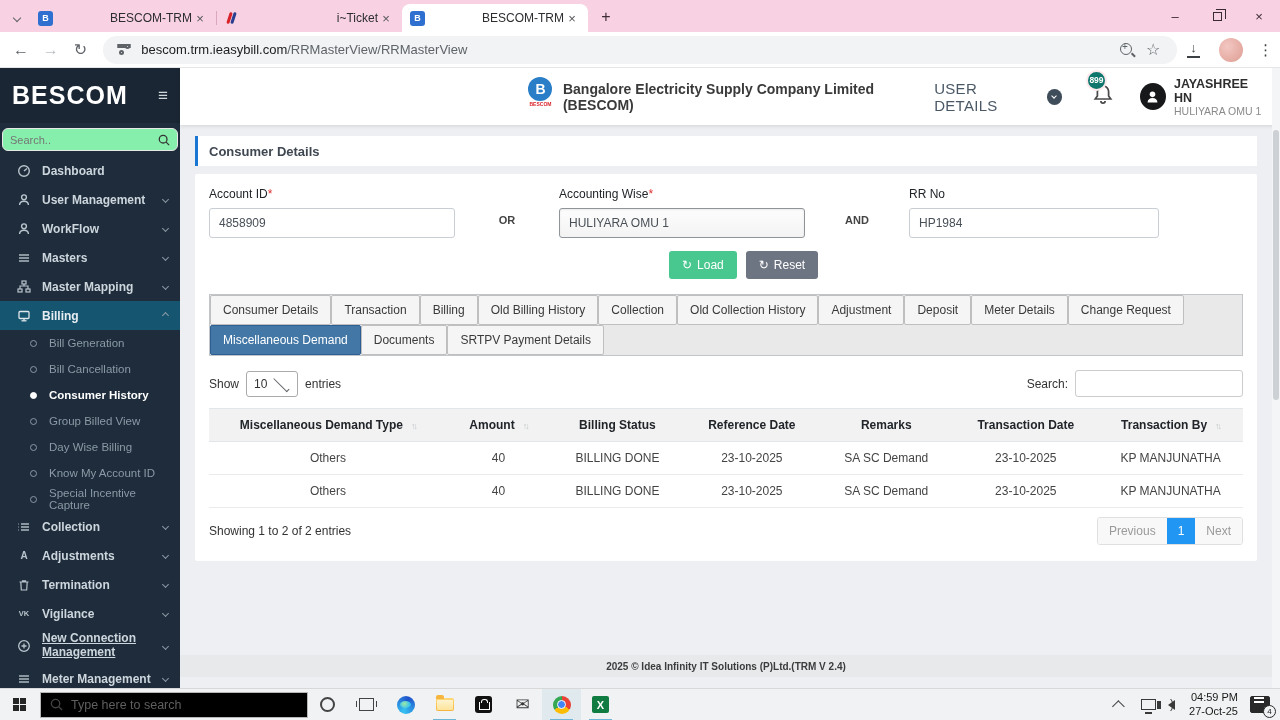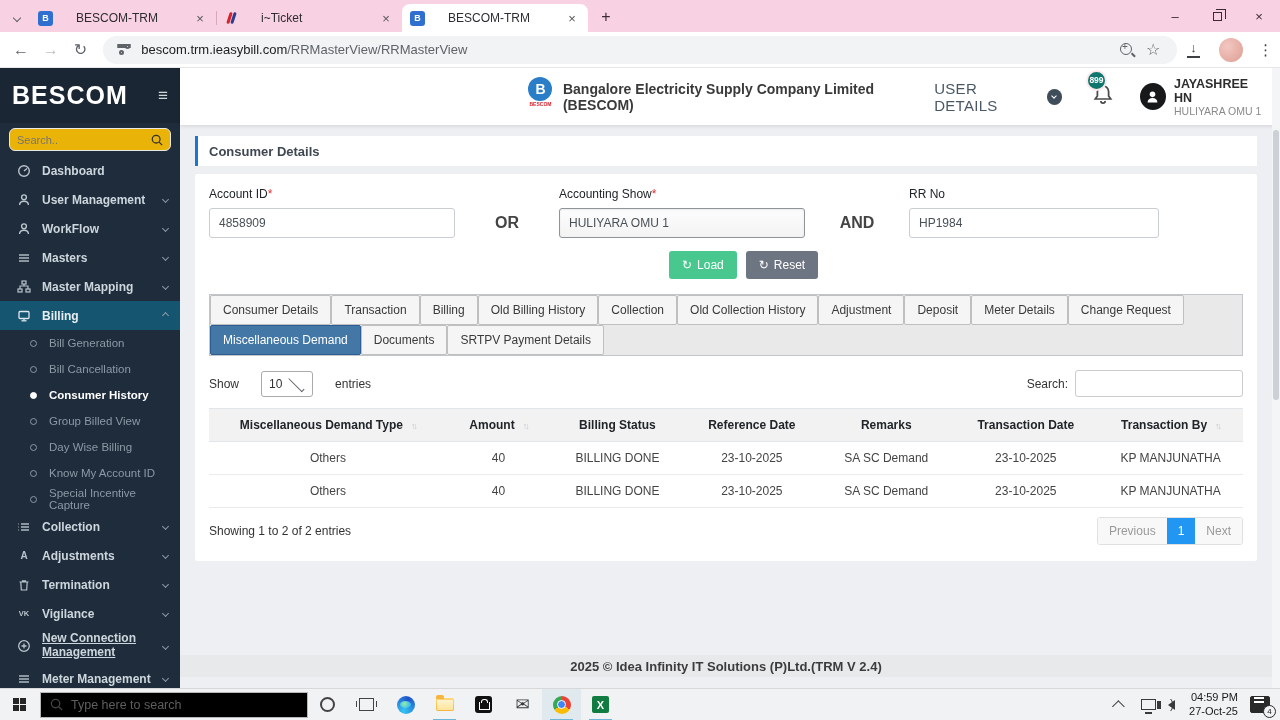--- a/index.html
+++ b/index.html
@@ -5,21 +5,21 @@
   * { margin:0; padding:0; box-sizing:border-box; }
   html,body { width:1280px; height:720px; overflow:hidden; font-family:"Liberation Sans", sans-serif; background:#edeff2; }
 
   
   .tabstrip { position:absolute; left:0; top:0; width:1280px; height:32px; background:#f8d2e2; display:flex; align-items:flex-end; }
   .tab-search { width:26px; height:28px; display:flex; align-items:center; justify-content:center; margin-left:4px; }
   .btab { width:186px; height:28px; display:flex; align-items:center; padding:0 8px; border-radius:8px 8px 0 0; position:relative; }
   .btab.inactive { color:#45323c; }
   .btab.active { background:#ffffff; color:#202124; }
   .btab .sep { position:absolute; right:-1px; top:7px; width:1px; height:14px; background:#d9a8bf; }
-  .btab-title { font-size:12px; flex:1; white-space:nowrap; overflow:hidden; margin-left:23px; color:#2c2c31; }
+  .btab-title { font-size:12px; flex:1; white-space:nowrap; overflow:hidden; margin-left:2px; color:#2c2c31;text-align:right; }
   .tab-close { width:16px; height:16px; border-radius:50%; display:flex; align-items:center; justify-content:center; font-size:13px; color:#54565a; }
   .fav-bescom { width:15px; height:15px; border-radius:3px; background:#2f6fd0; color:#fff; font-size:9px; font-weight:bold; display:flex; align-items:center; justify-content:center; flex:none; }
   .fav-iticket { width:14px; height:14px; position:relative; flex:none; }
   .fav-iticket i { position:absolute; width:3px; height:12px; background:#d8232a; transform:rotate(18deg); left:4px; top:1px; border-radius:2px; }
   .fav-iticket i:last-child { background:#2b3f90; left:8px; }
   .newtab-btn { width:24px; height:24px; margin:0 0 3px 6px; display:flex; align-items:center; justify-content:center; font-size:16px; color:#3d2c35; }
   .win-controls { margin-left:auto; display:flex; height:32px; }
   .win-btn { width:42px; height:32px; display:flex; align-items:center; justify-content:center; color:#3a2a33; font-size:13px; }
   .restore-glyph { width:9px; height:9px; border:1px solid #3a2a33; position:relative; background:#f8d2e2; }
   .restore-glyph::before { content:""; position:absolute; left:2px; top:-4px; width:9px; height:9px; border:1px solid #3a2a33; border-left:none; border-bottom:none; }
@@ -48,21 +48,21 @@
   .chrome-avatar { width:24px; height:24px; border-radius:50%; background:radial-gradient(circle at 35% 35%, #f3c7c2, #dd9d92); margin:0 8px; }
 
   
   .app { position:absolute; left:0; top:68px; width:1280px; height:620px; background:#edeff2; overflow:hidden; }
 
   
   .sidebar { position:absolute; left:0; top:0; width:180px; height:620px; background:#1e2c3b; overflow:hidden; }
   .brand-row { height:55px; display:flex; align-items:center; padding:0 12px; background:#1a2633; }
   .brand { color:#fff; font-size:25px; font-weight:bold; letter-spacing:1px; flex:1; }
   .hamburger { color:#cfd6dc; font-size:17px; }
-  .side-search { margin:5px 9px; height:23px; background:#eab308; border-radius:6px; display:flex; align-items:center; padding:0 7px; border:1px solid #e7e7e7; }
+  .side-search { margin:5px 2px; height:23px; background:#86efac; border-radius:6px; display:flex; align-items:center; padding:0 7px; border:1px solid #e7e7e7; }
   .side-search input { border:none; outline:none; flex:1; font-size:11px; color:#555; width:130px; background:transparent; font-family:inherit; }
   .svg-ico { flex:none; }
   .nav { display:flex; flex-direction:column; }
   .nav-item { height:29px; display:flex; align-items:center; padding:0 12px 0 17px; color:#cdd6dd; font-size:12px; font-weight:bold; }
   .nav-item .lbl { flex:1; margin-left:11px; }
   .nav-item .chev { border-color:#8b99a5; width:5px; height:5px; }
   .nav-item.hl { background:#155570; color:#e8eef2; }
   .nav-item.two-line { height:36px;text-decoration:underline; }
   .nav-item.two-line .lbl { line-height:1.15; }
   .sub-item { height:26px; display:flex; align-items:center; padding-left:30px; color:#8b9aa6; font-size:11.5px; }
@@ -93,47 +93,47 @@
   .heading-bar { margin:11px 15px 0; background:#fff; height:30px; display:flex; align-items:center; border-left:3px solid #1976d2; }
   .heading-bar span { font-size:13px; font-weight:bold; color:#3f4751; margin-left:11px; }
   .card { margin:8px 15px 0; background:#fff; border-radius:2px; padding:13px 14px 16px; min-height:374px; }
 
   .form-row { display:flex; }
   .fcol { width:246px; } .fcol.last { width:250px; }
   .flabel { font-size:12px; color:#212529; margin-bottom:7px; }
   .req { color:#e03131; }
   .finput { width:100%; height:30px; border:1px solid #c9ced4; border-radius:3px; font-size:12px; color:#495057; padding:0 9px; font-family:inherit; outline:none; background:#fff; }
   .finput.select-like { border:1px solid #8f9499; box-shadow:inset 0 1px 2px rgba(0,0,0,.08); background:linear-gradient(#fdfdfd,#f3f3f3); }
-  .conj { width:104px; text-align:center; padding-top:27px; font-size:16px; color:#444; font-weight:bold; }
+  .conj { width:104px; text-align:center; padding-top:27px; font-size:11px; color:#444; font-weight:bold; }
   .btn-row { display:flex; gap:9px; margin:13px 0 0 460px; }
   .btn { border:none; border-radius:3px; color:#fff; font-size:12px; padding:7px 13px; display:flex; align-items:center; gap:5px; font-family:inherit; }
   .btn-load { background:#48c78e; }
   .btn-reset { background:#6e7582; }
   .btn .ic { font-size:12px; }
 
   .tabs-wrap { margin-top:15px; border:1px solid #c3c6c9; background:#e9e9e9; display:flex; flex-wrap:wrap; padding:0; }
   .ptab { background:#f5f5f5; border:1px solid #bfbfbf; color:#3a3a3a; font-size:12px; padding:7px 12px; border-radius:2px; white-space:nowrap; }
   .ptab.active { background:#4277a6; border-color:#2c5e94; color:#fff; }
 
   .tbl-controls { display:flex; align-items:center; margin-top:14px; font-size:12px; color:#333; }
-  .show-select { width:52px; height:26px; border:1px solid #aaa; border-radius:3px; margin:0 22px; display:flex; align-items:center; padding:0 7px; background:#fff; }
+  .show-select { width:52px; height:26px; border:1px solid #aaa; border-radius:3px; margin:0 7px; display:flex; align-items:center; padding:0 7px; background:#fff; }
   .show-select span { flex:1; } .show-select .chev { width:4px; height:4px; }
   .search-box { margin-left:auto; display:flex; align-items:center; gap:7px; }
   .search-box input { width:168px; height:27px; border:1px solid #ccc; border-radius:3px; outline:none; padding:0 8px; font-family:inherit; }
 
   table.dt { width:100%; border-collapse:collapse; margin-top:11px; font-size:12px; }
   table.dt thead th { background:#f2f2f2; color:#212529; font-weight:bold; height:33px; text-align:center; border-top:1px solid #e3e6e9; border-bottom:1px solid #e3e6e9; position:relative; }
   .sort-ic { font-size:9px; color:#c2c6ca; margin-left:8px; letter-spacing:-2px; }
   table.dt tbody td { height:33px; text-align:center; color:#444; border-bottom:1px solid #ebebeb; }
   .tbl-footer { display:flex; align-items:center; margin-top:9px; font-size:12px; color:#333; }
   .pagination { margin-left:auto; display:flex; border:1px solid #e0e0e0; border-radius:3px; overflow:hidden; }
   .pg { padding:6px 11px; font-size:12px; background:#f8f8f8; color:#9a9a9a; }
   .pg.cur { background:#2196f3; color:#fff; }
 
-  .page-footer { position:absolute; left:0; bottom:11px; width:100%; height:22px; background:#e7e9eb; display:flex; align-items:center; justify-content:center; font-size:13px; font-weight:bold; color:#3c3c3c; }
+  .page-footer { position:absolute; left:0; bottom:11px; width:100%; height:22px; background:#e7e9eb; display:flex; align-items:center; justify-content:center; font-size:10px; font-weight:bold; color:#3c3c3c; }
 
   
   .scrollbar { position:absolute; right:0; top:0; width:8px; height:620px; background:#f4f5f6; }
   .scroll-thumb { position:absolute; left:1px; top:62px; width:6px; height:270px; background:#cdd0d4; border-radius:3px; }
 
   
   .taskbar { position:absolute; left:0; top:688px; width:1280px; height:32px; background:#f1f2f3; border-top:1px solid #d8d8d8; display:flex; align-items:center; }
   .start { width:40px; height:32px; display:flex; align-items:center; justify-content:center; }
   .winlogo { width:14px; height:14px; display:grid; grid-template-columns:6px 6px; grid-template-rows:6px 6px; gap:1px; }
   .winlogo i { background:#252525; }
@@ -423,21 +423,21 @@
     </div>
 
     <div class="card">
       <div class="form-row">
         <div class="fcol">
           <div class="flabel"><span>Account ID</span><span class="req">*</span></div>
           <input class="finput" value="4858909" style="">
         </div>
         <div class="conj">OR</div>
         <div class="fcol">
-          <div class="flabel"><span>Accounting Show</span><span class="req">*</span></div>
+          <div class="flabel"><span>Accounting Wise</span><span class="req">*</span></div>
           <input class="finput select-like" value="HULIYARA OMU 1" style="">
         </div>
         <div class="conj">AND</div>
         <div class="fcol last">
           <div class="flabel">RR No</div>
           <input class="finput" value="HP1984" style="">
         </div>
       </div>
       <div class="btn-row">
         <button class="btn btn-load">

